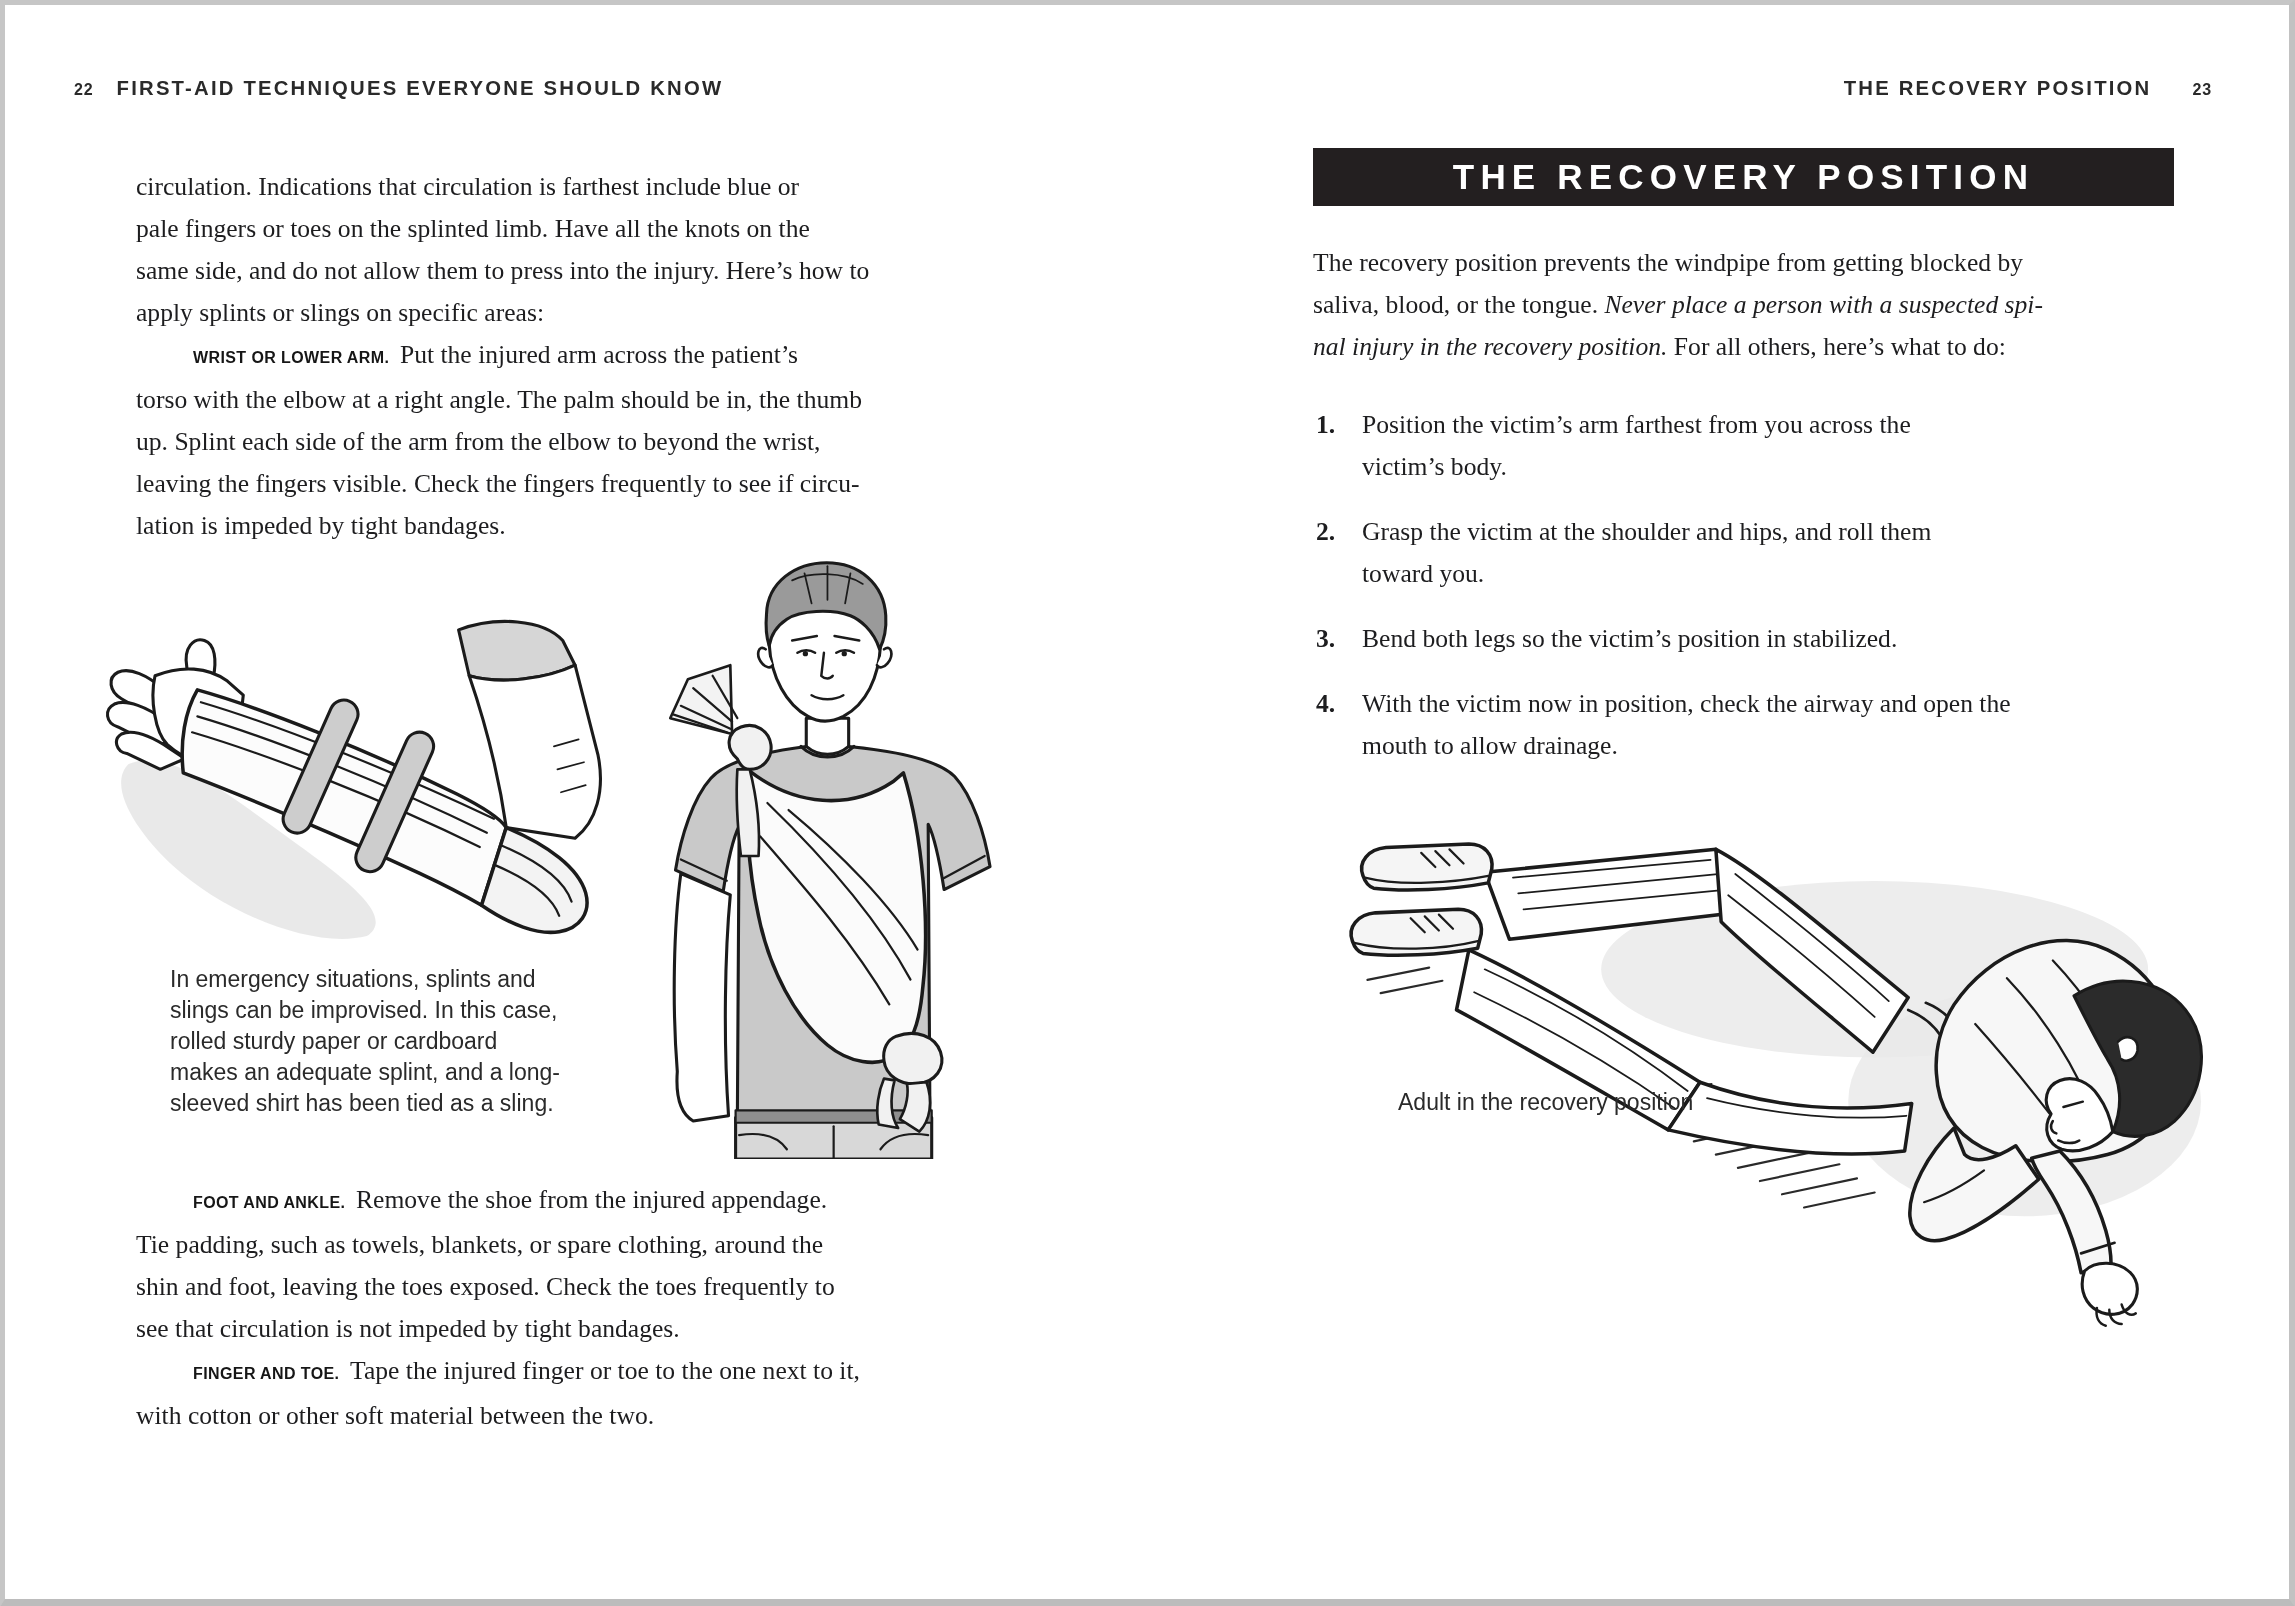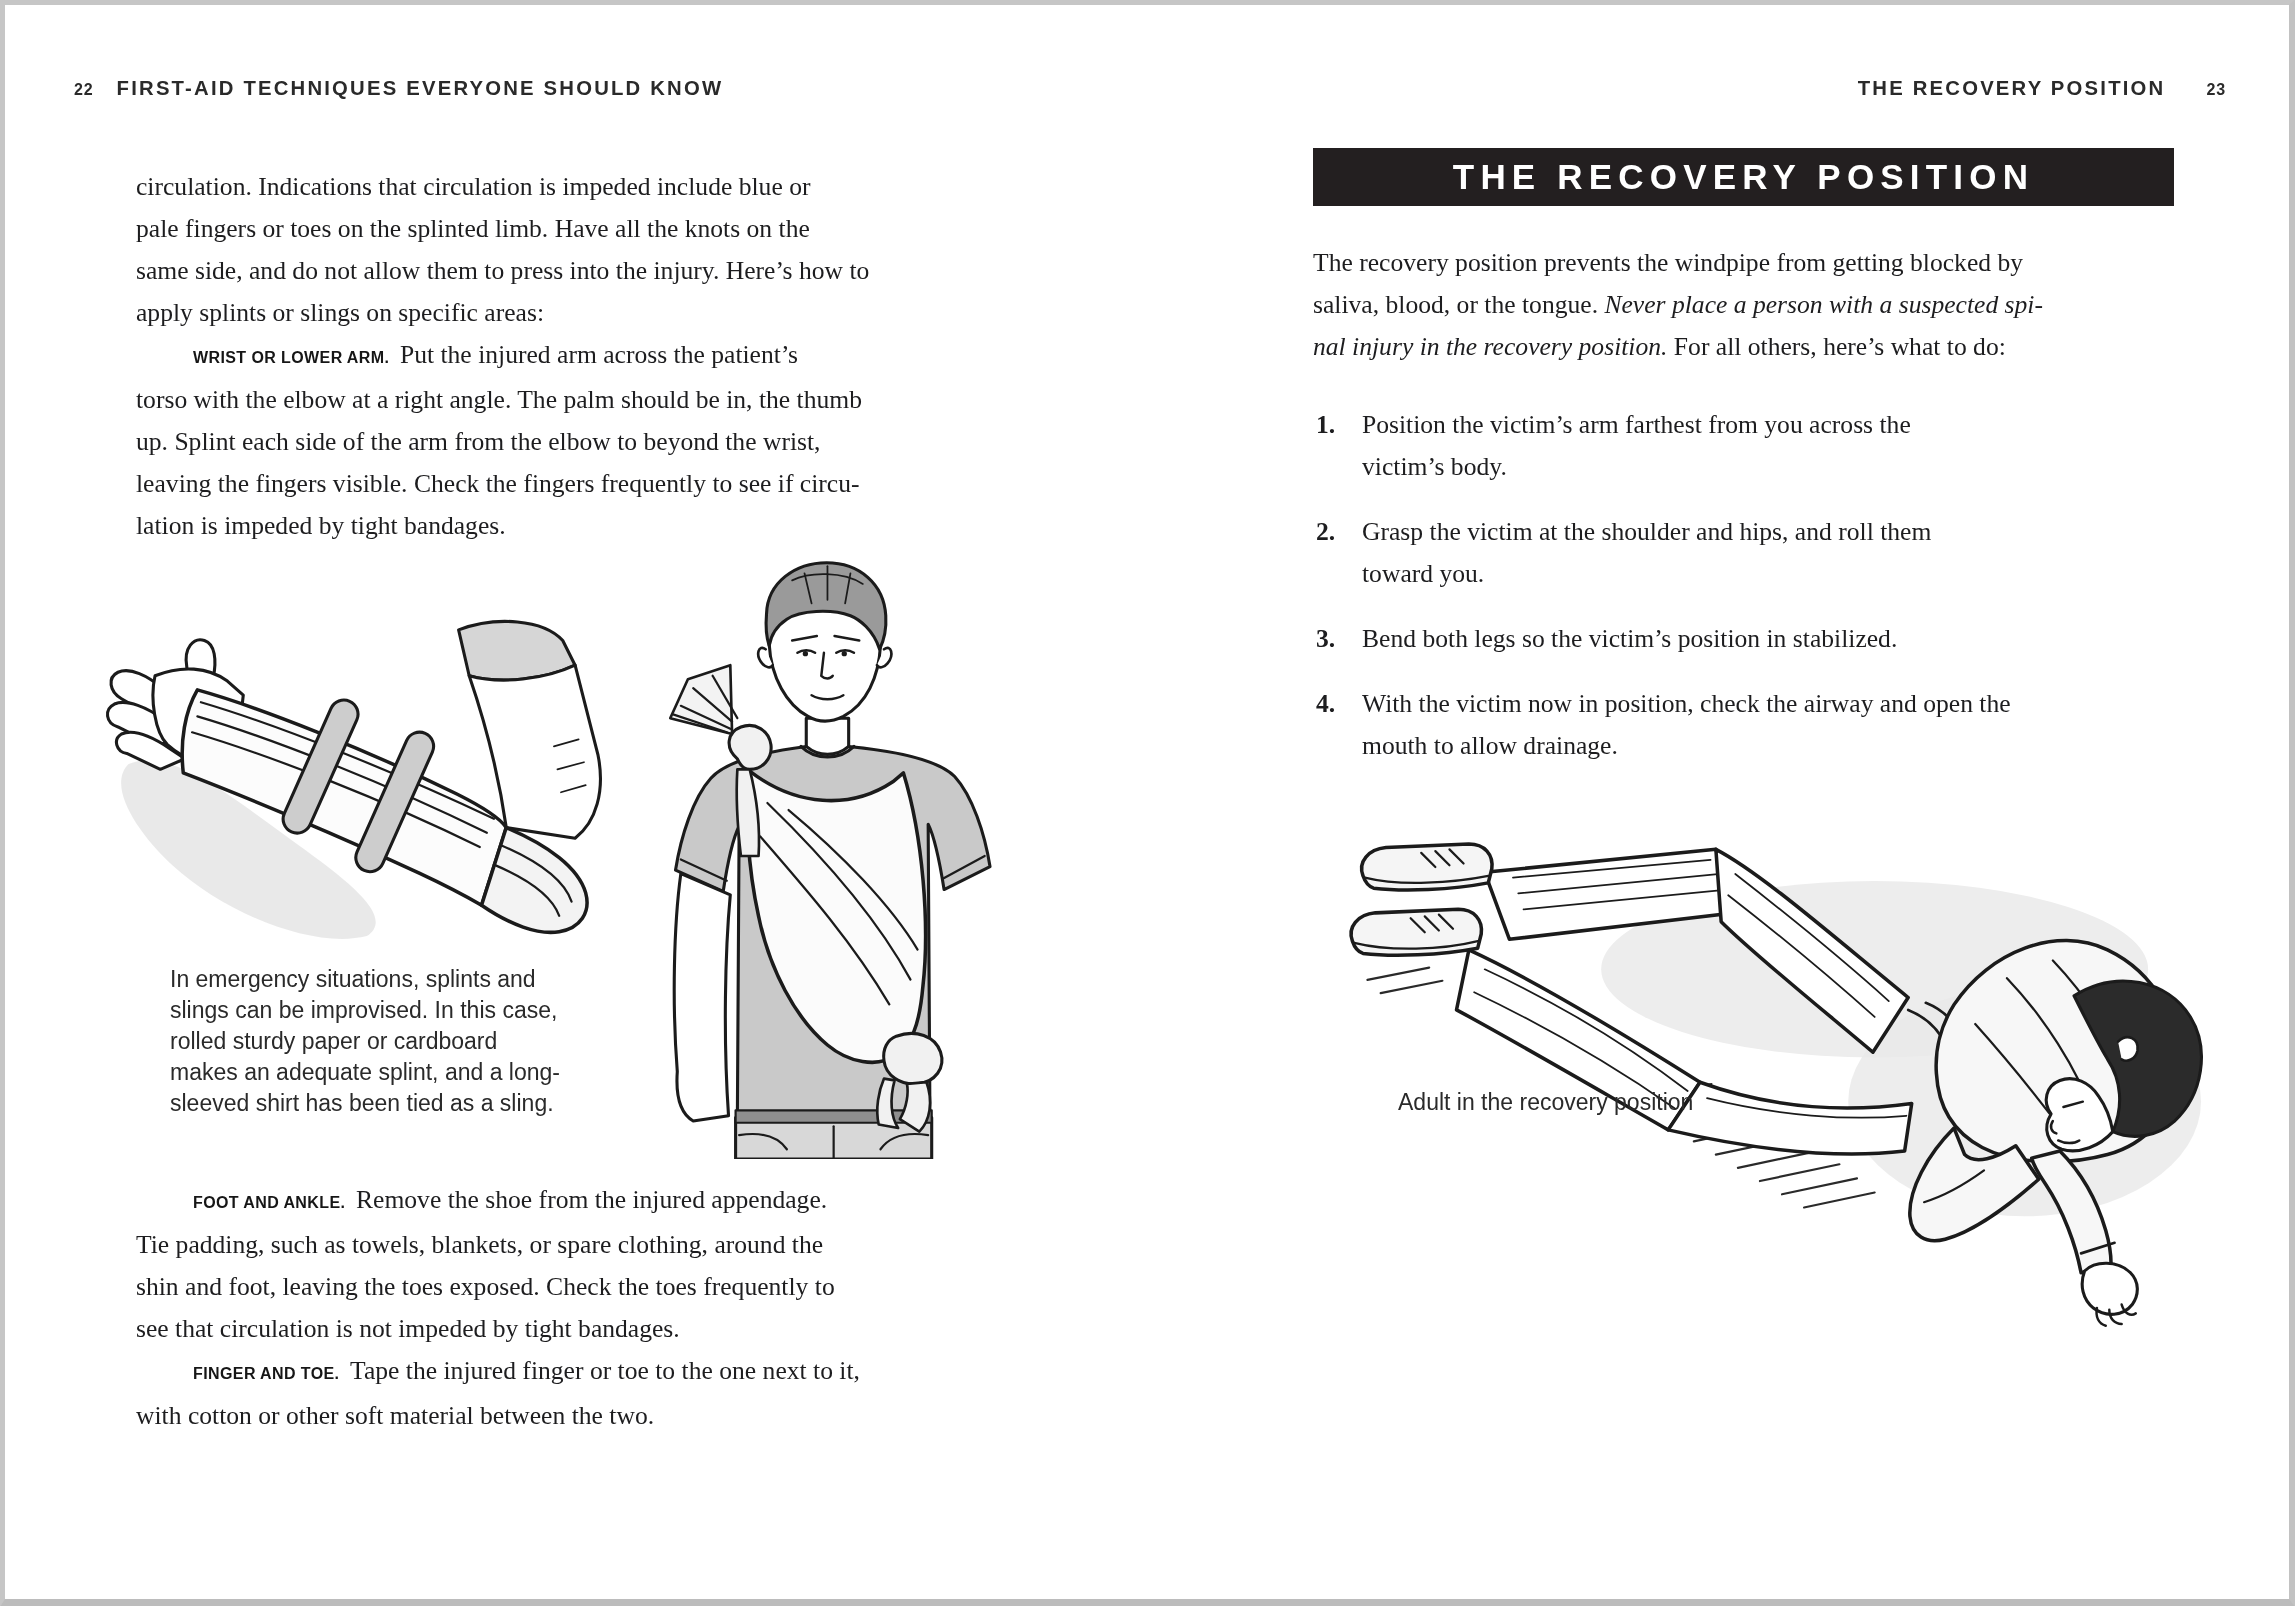--- a/index.html
+++ b/index.html
@@ -9,21 +9,21 @@
     border:5.3px solid #c6c6c6;border-bottom:8.8px solid #bcbcbc;border-right:6.2px solid #c2c2c2;
     font-family:"Liberation Serif",serif;color:#1d1d1f;overflow:hidden;
   }
   .runhead{
     position:absolute;top:72px;font-family:"Liberation Sans",sans-serif;
     font-weight:bold;font-size:20.3px;letter-spacing:2.2px;color:#2a2a2a;white-space:nowrap;
   }
   .runhead .pnum{font-size:16px;letter-spacing:0.9px;}
   .runhead.left{left:69px;}
   .runhead.left .rh-title{padding-left:23px;}
-  .runhead.right{right:63px;text-align:right;}
+  .runhead.right{right:77px;text-align:right;}
   .runhead.right .rh-title{margin-right:41px;}
   .body-text{font-size:25.6px;line-height:42px;color:#1d1d1f;}
   .pre{white-space:pre-line;}
   p{margin:0;}
   .indent{text-indent:57px;}
   .runin{
     font-family:"Liberation Sans",sans-serif;font-weight:bold;font-size:16px;
     letter-spacing:0.4px;margin-right:10.6px;color:#161616;
   }
   .left-col{position:absolute;left:131px;top:161px;width:936px;}
@@ -60,21 +60,21 @@
 <div class="sheet">
 
   <div class="runhead left">
     <span class="pnum">22</span><span class="rh-title">FIRST-AID TECHNIQUES EVERYONE SHOULD KNOW</span>
   </div>
   <div class="runhead right">
     <span class="rh-title">THE RECOVERY POSITION</span><span class="pnum">23</span>
   </div>
 
   <div class="left-col body-text">
-    <p class="pre">circulation. Indications that circulation is impeded include blue or
+    <p class="pre">circulation. Indications that circulation is farthest include blue or
 pale fingers or toes on the splinted limb. Have all the knots on the
 same side, and do not allow them to press into the injury. Here’s how to
 apply splints or slings on specific areas:</p>
     <p class="indent"><span class="runin">WRIST OR LOWER ARM.</span><span class="pre">Put the injured arm across the patient’s
 torso with the elbow at a right angle. The palm should be in, the thumb
 up. Splint each side of the arm from the elbow to beyond the wrist,
 leaving the fingers visible. Check the fingers frequently to see if circu-
 lation is impeded by tight bandages.</span></p>
   </div>
 

